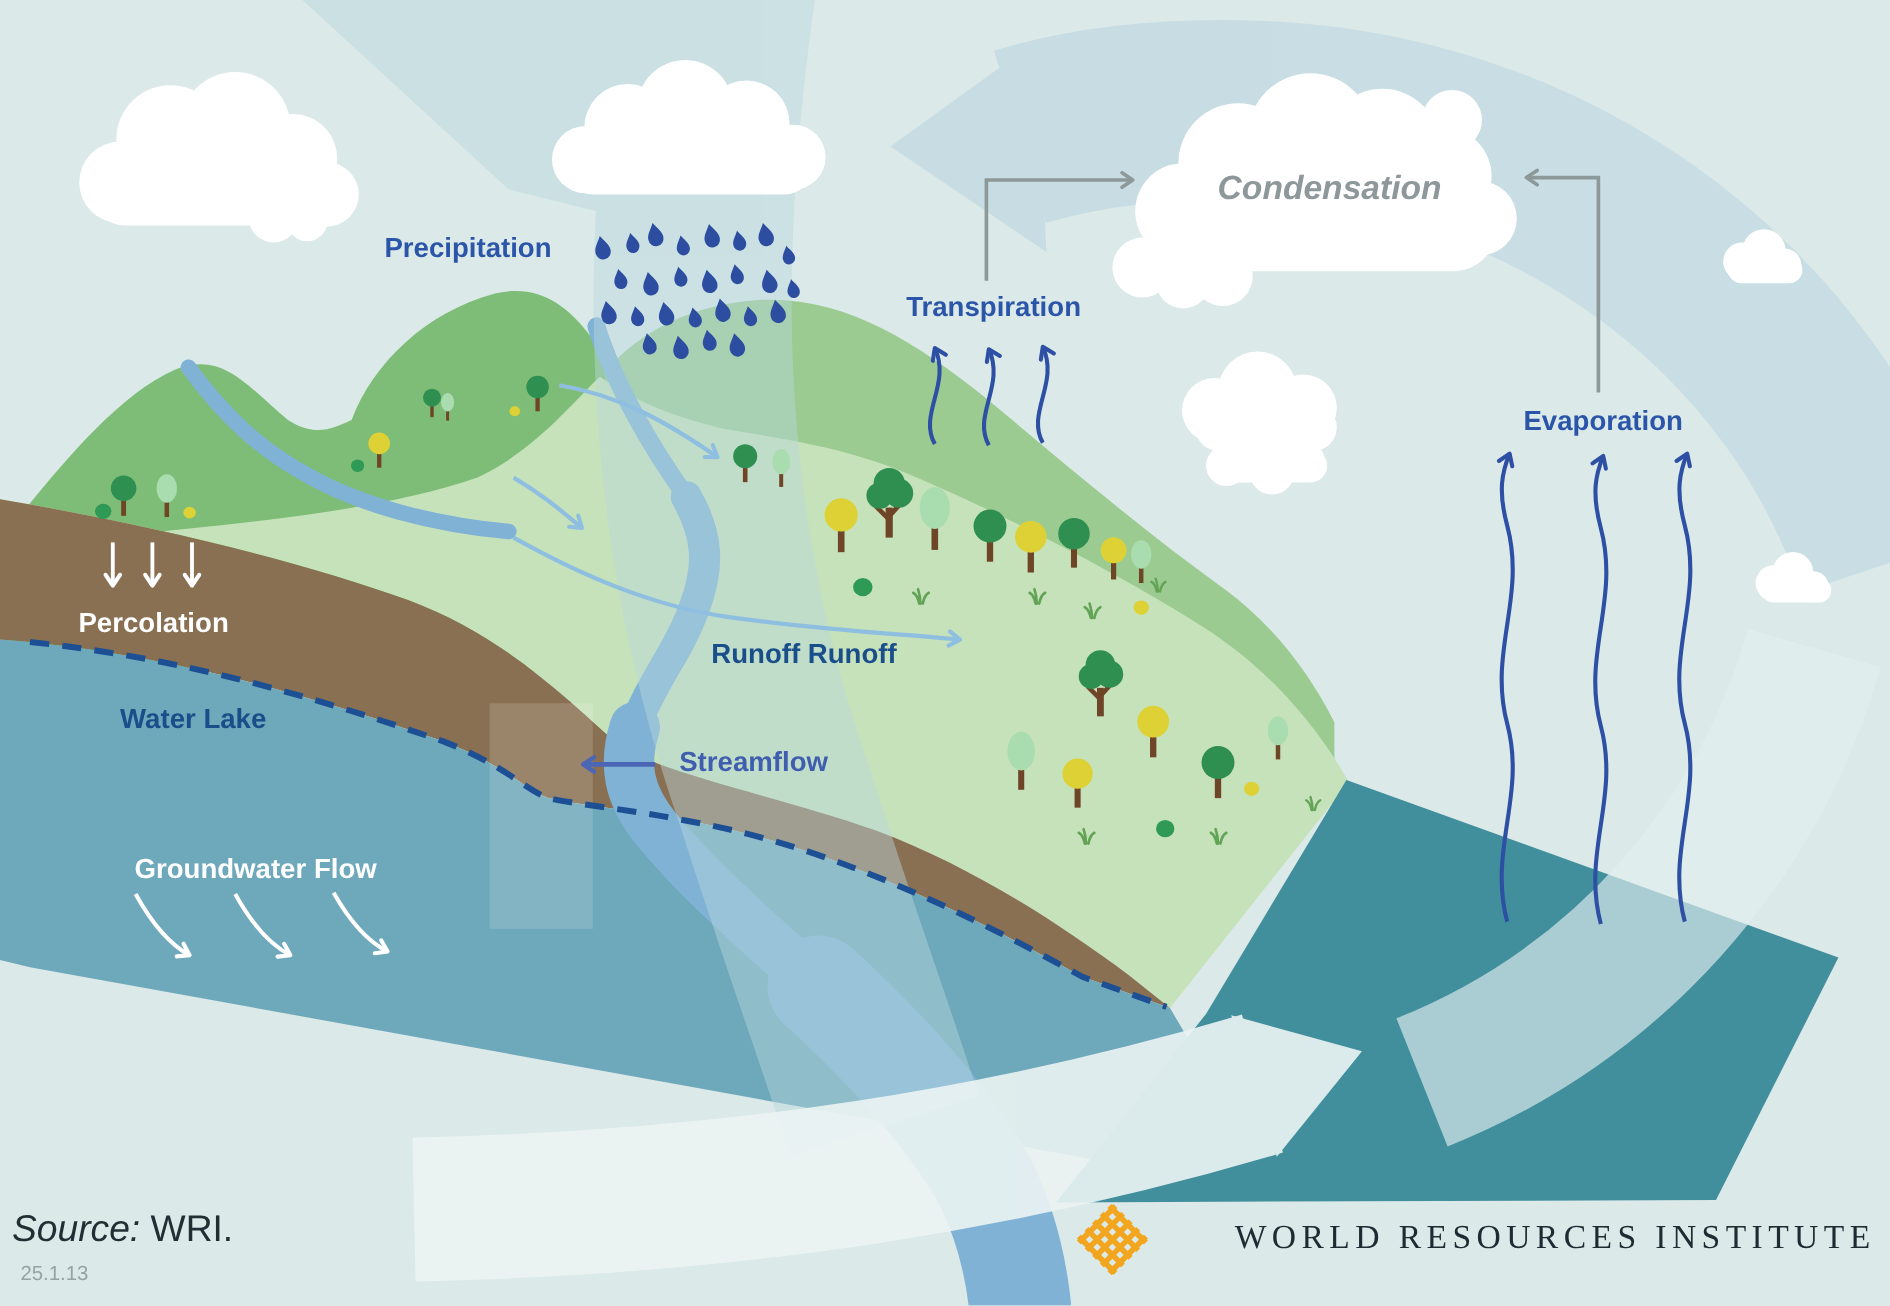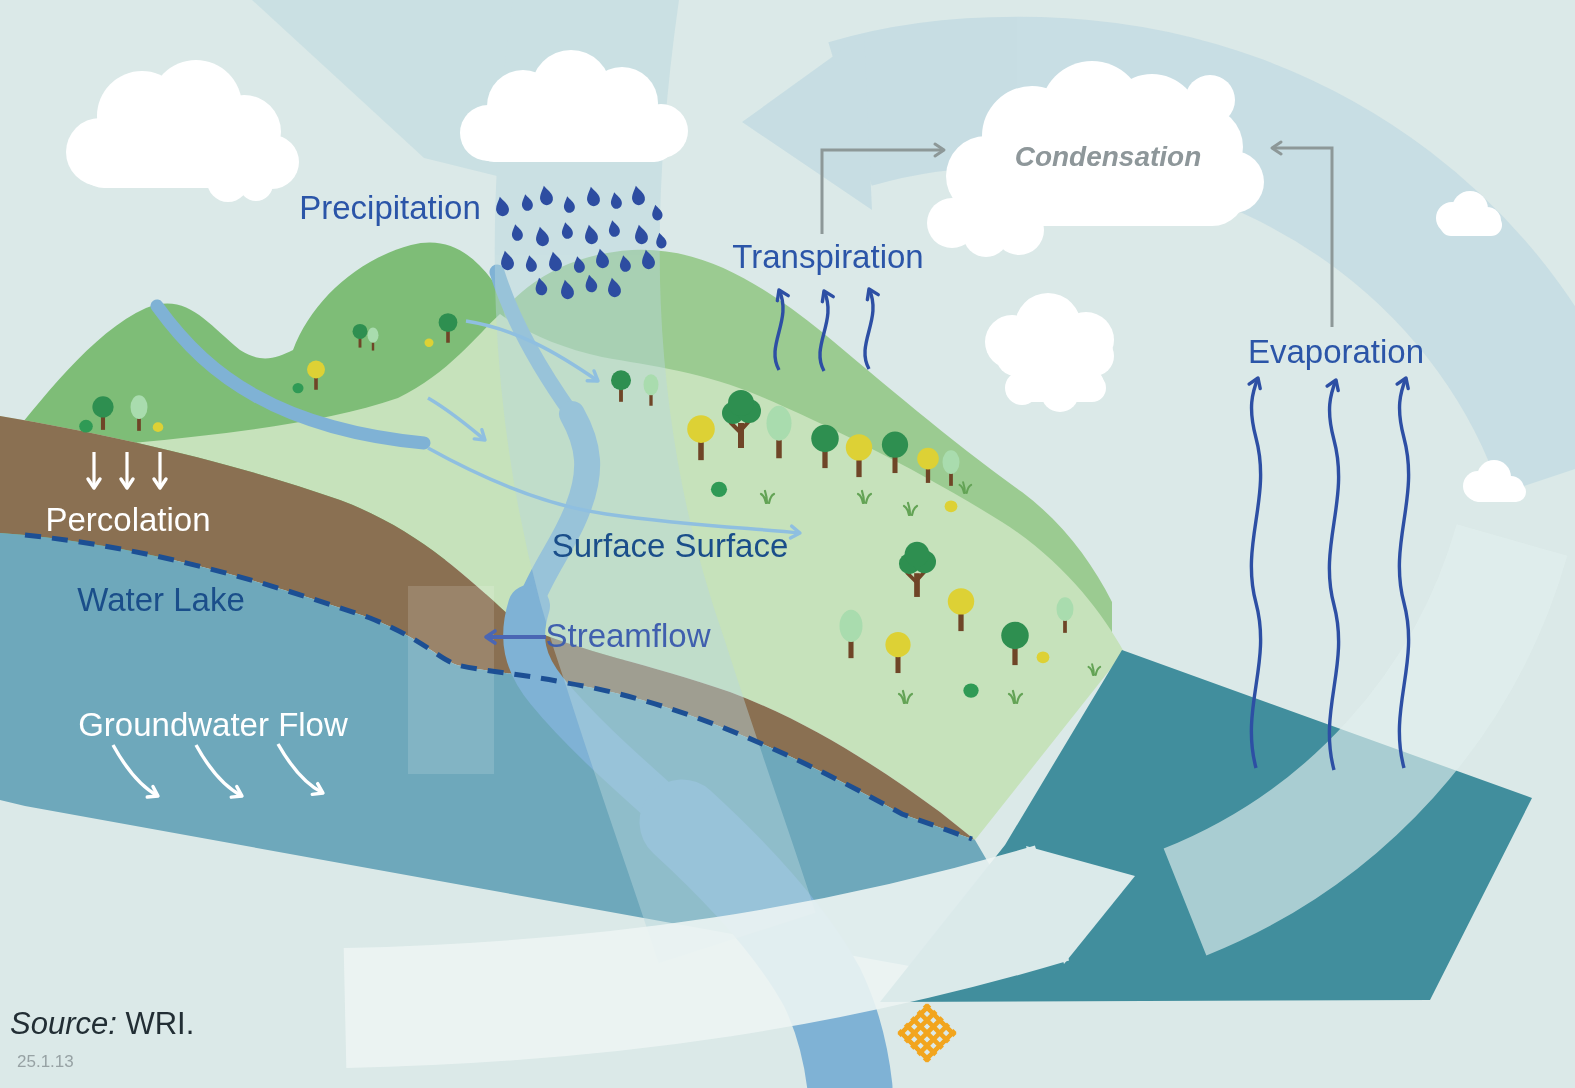--- a/index.html
+++ b/index.html
@@ -1,20 +1,20 @@
 <!DOCTYPE html>
 <html><head>
 <meta charset="utf-8">
 <style>
   html,body{margin:0;padding:0;background:#dbe9e8;}
   .stage{position:relative;width:1575px;height:1088px;background:#dbe9e8;overflow:hidden;
          font-family:"Liberation Sans",sans-serif;}
   svg.scene{position:absolute;left:0;top:0;width:1575px;height:1088px;}
   .lbl{position:absolute;transform:translate(-50%,-50%);white-space:nowrap;
-       font-family:"Liberation Sans",sans-serif;font-weight:400;font-size:33px;line-height:1;}
+       font-family:"Liberation Sans",sans-serif;font-weight:700;font-size:23px;line-height:1;}
   .lbl-blue{color:#2b55a8;}
   .lbl-navy{color:#1a4e8a;}
   .lbl-stream{color:#3f5fae;}
   .lbl-white{color:#ffffff;text-align:center;}
   .lbl-gray{color:#8e979a;font-weight:600;font-size:28px;font-style:italic;}
   .footer-source{position:absolute;left:10px;top:1006px;font-size:31px;color:#222e34;}
   .footer-source .src-prefix{font-style:italic;}
   .footer-version{position:absolute;left:17px;top:1052px;font-size:17px;color:#97a2a4;}
   .logo-text{position:absolute;right:12px;top:1032px;transform:translateY(-50%);
              font-family:"Liberation Serif",serif;font-size:28px;letter-spacing:4.5px;
@@ -286,22 +286,23 @@
   </g>
 </svg>
 
 <div class="lbl lbl-blue" style="left:390px;top:207px">Precipitation</div>
 <div class="lbl lbl-gray" style="left:1108px;top:157px">Condensation</div>
 <div class="lbl lbl-blue" style="left:828px;top:256px">Transpiration</div>
 <div class="lbl lbl-blue" style="left:1336px;top:351px">Evaporation</div>
 <div class="lbl lbl-white" style="left:128px;top:519px">Percolation</div>
 <div class="lbl lbl-navy" style="left:161px;top:599px">Water Lake</div>
 <div class="lbl lbl-white" style="left:213px;top:724px">Groundwater Flow</div>
-<div class="lbl lbl-navy" style="left:670px;top:545px">Surface Surface</div>
+<div class="lbl lbl-navy" style="left:670px;top:545px">Runoff Runoff</div>
 <div class="lbl lbl-stream" style="left:628px;top:635px">Streamflow</div>
 
 <div class="footer-source">
   <span class="src-prefix">Source:</span>
   <span>WRI.</span>
 </div>
 <div class="footer-version">25.1.13</div>
+<div class="logo-text">WORLD RESOURCES INSTITUTE</div>
 
 </div>
 
 </body></html>

